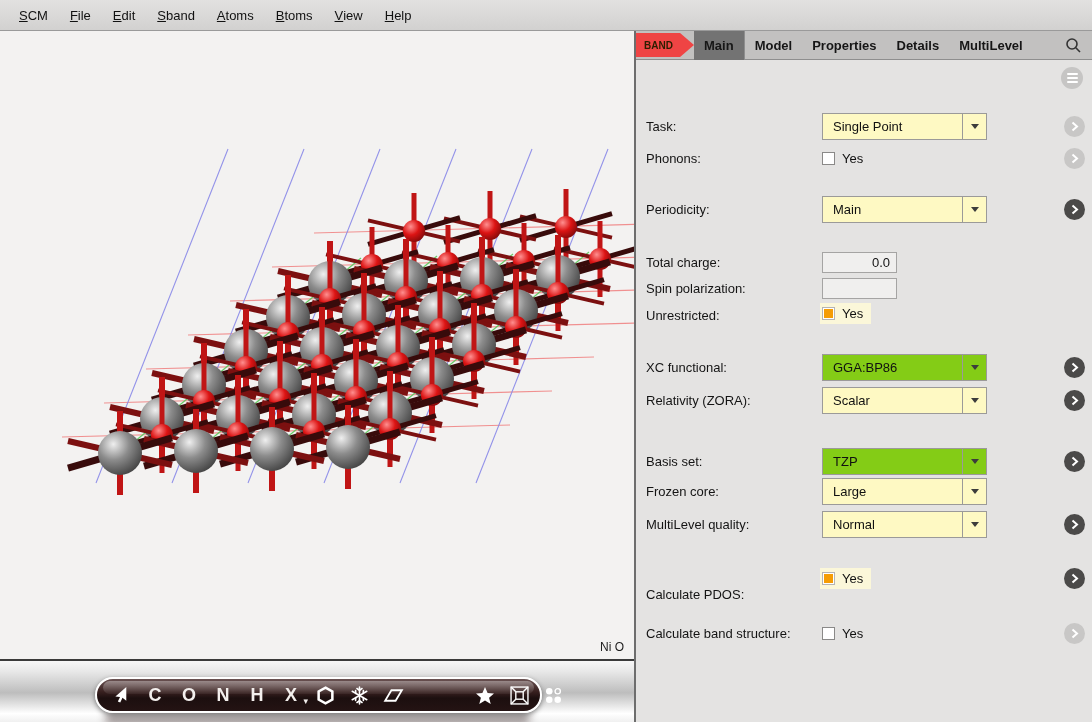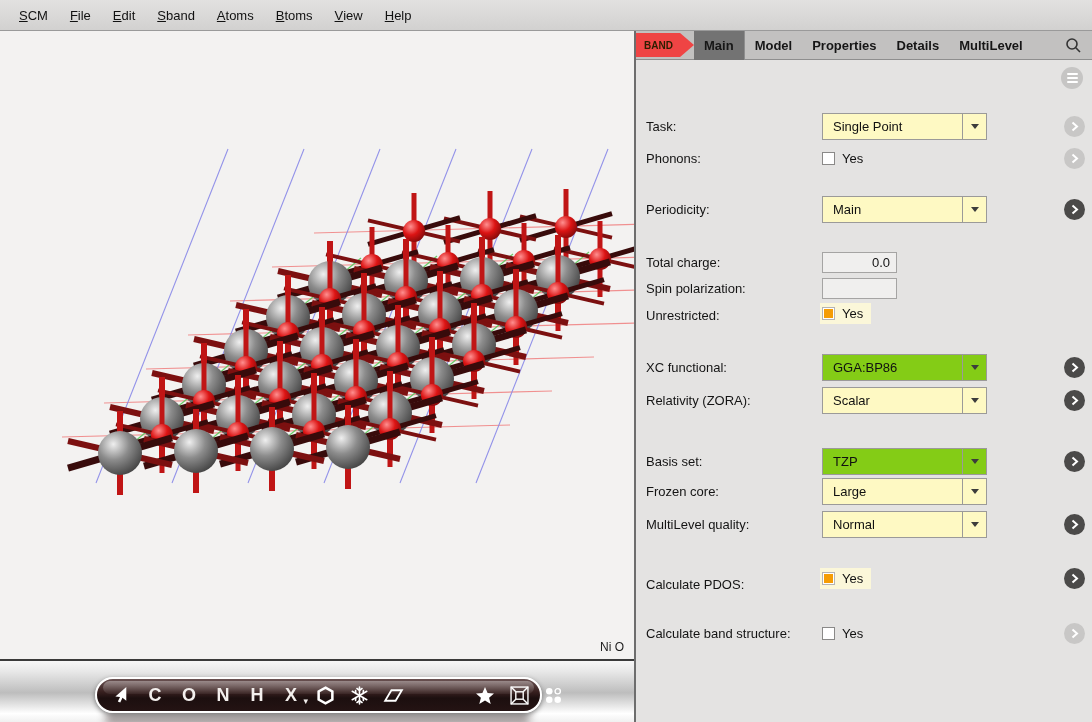--- a/index.html
+++ b/index.html
@@ -587,21 +587,21 @@
             <span class="dd-arrow"></span>
           </div>
         </div>
         <div class="chevron-btn enabled" style="top: 3px;">
           <svg width="11" height="11" viewBox="0 0 11 11">
             <polyline points="3.5,1.5 8,5.5 3.5,9.5" fill="none" stroke="#fff" stroke-width="2"></polyline>
           </svg>
         </div>
       </div>
       <div class="form-row" style="top: 508px; height: 21px;">
-        <div class="row-label" style="top: 9px;">Calculate PDOS:</div>
+        <div class="row-label" style="top: 19px;">Calculate PDOS:</div>
         <div class="ctl" style="left: 184px;"><span class="check-wrap hl">
             <span class="checkbox checked"></span>
             <span class="check-label">Yes</span>
           </span></div>
         <div class="chevron-btn enabled" style="top: 0px;">
           <svg width="11" height="11" viewBox="0 0 11 11">
             <polyline points="3.5,1.5 8,5.5 3.5,9.5" fill="none" stroke="#fff" stroke-width="2"></polyline>
           </svg>
         </div>
       </div>

